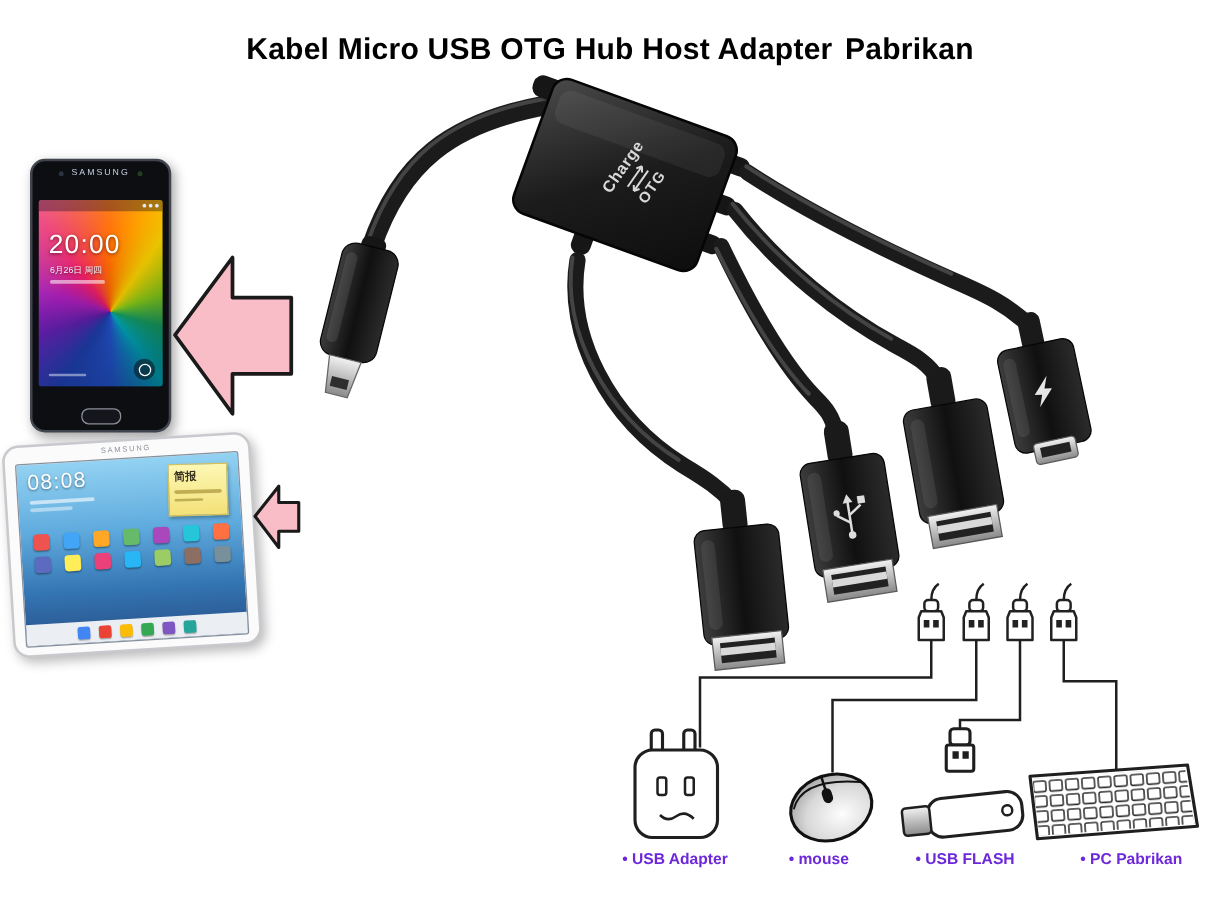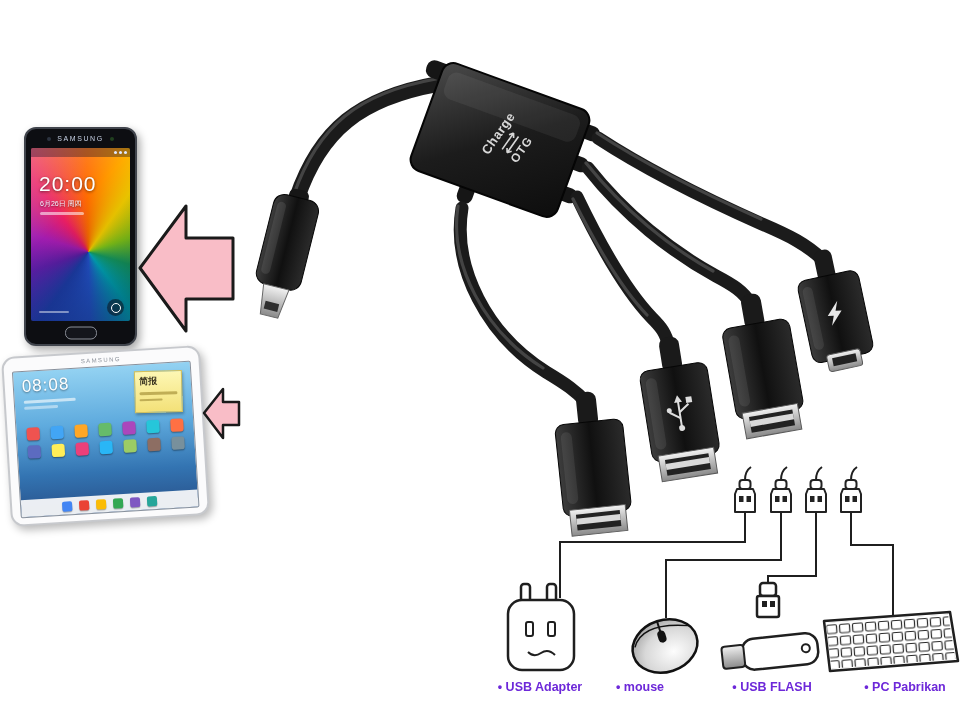--- a/index.html
+++ b/index.html
@@ -10,21 +10,21 @@
          font-weight:bold;color:#000;letter-spacing:.2px;}
   .title .suffix{margin-left:10px;font-weight:600;}
   
   .phone{position:absolute;left:24px;top:127px;width:113px;height:219px;background:#0d0e12;
          border:2px solid #41454d;border-radius:12px;box-shadow:3px 4px 9px rgba(0,0,0,.35);
          display:flex;flex-direction:column;box-sizing:border-box;}
   .phone-top{height:19px;display:flex;align-items:center;justify-content:center;gap:6px;}
   .phone-brand{color:#c8d2e6;font-size:7px;letter-spacing:1.6px;}
   .dot{width:4px;height:4px;border-radius:50%;background:#2c3340;display:inline-block;}
   .dot.sensor{background:#20401f;}
-  .phone-screen{flex:1;margin:0 5px;border-radius:2px;position:relative;overflow:hidden;
+  .phone-screen{flex:1;margin:12px 5px;border-radius:2px;position:relative;overflow:hidden;
      background:conic-gradient(from 215deg at 58% 60%,
         #1d3fae,#5b1fa8,#a21caf,#e91e63,#ff6d00,#ffd600,#8bd41a,#16a86a,#00b3c8,#2457d6,#1d3fae);text-decoration:underline;}
   .phone-screen::after{content:"";position:absolute;inset:0;
      background:linear-gradient(135deg,rgba(255,255,255,.28),rgba(255,255,255,0) 38%,rgba(0,0,0,.32) 92%);}
   .statusbar{position:absolute;top:0;left:0;right:0;height:9px;background:rgba(5,10,40,.35);
      display:flex;justify-content:flex-end;align-items:center;gap:2px;padding-right:3px;z-index:2;}
   .statusbar i{width:3px;height:3px;background:#dfe8ff;border-radius:50%;}
   .phone-time{position:absolute;top:24px;left:8px;color:#fff;font-size:21px;font-weight:300;
      z-index:2;text-shadow:0 1px 3px rgba(0,0,0,.55);letter-spacing:1px;}
   .phone-date{position:absolute;top:51px;left:9px;color:#f0f4ff;font-size:7px;z-index:2;
@@ -74,20 +74,21 @@
   .thin{stroke:#1f1f1f;stroke-width:2;fill:none;}
   
   .dev-label{position:absolute;top:680px;transform:translateX(-50%);font-size:12.5px;
      font-weight:bold;color:#6d28d9;white-space:nowrap;}
 </style>
 </head>
 <body>
 
 <div class="stage">
 
+  <h1 class="title"><span>Kabel Micro USB OTG Hub Host Adapter</span><span class="suffix">Pabrikan</span></h1>
 
   <div class="phone">
     <div class="phone-top">
       <span class="dot"></span>
       <span class="phone-brand">SAMSUNG</span>
       <span class="dot sensor"></span>
     </div>
     <div class="phone-screen">
       <div class="statusbar">
           <i></i>
@@ -306,16 +307,16 @@
       </g>
     </g>
 
     <g>
       <path d="M824,621 L950,612 L958,661 L830,671 Z" fill="#fff" stroke="#1f1f1f" stroke-width="2.5" stroke-linejoin="round"></path>
       <path d="M826,623 L948,614.5 L955.5,659 L831.5,668.5 Z" fill="url(#keysPat)"></path>
     </g>
   </svg>
 
   <div class="dev-label" style="left:540px">• USB Adapter</div>
-  <div class="dev-label" style="left:640px">• mouse</div>
+  <div class="dev-label" style="left:655px">• mouse</div>
   <div class="dev-label" style="left:772px">• USB FLASH</div>
   <div class="dev-label" style="left:905px">• PC Pabrikan</div>
 </div>
 
 </body></html>

